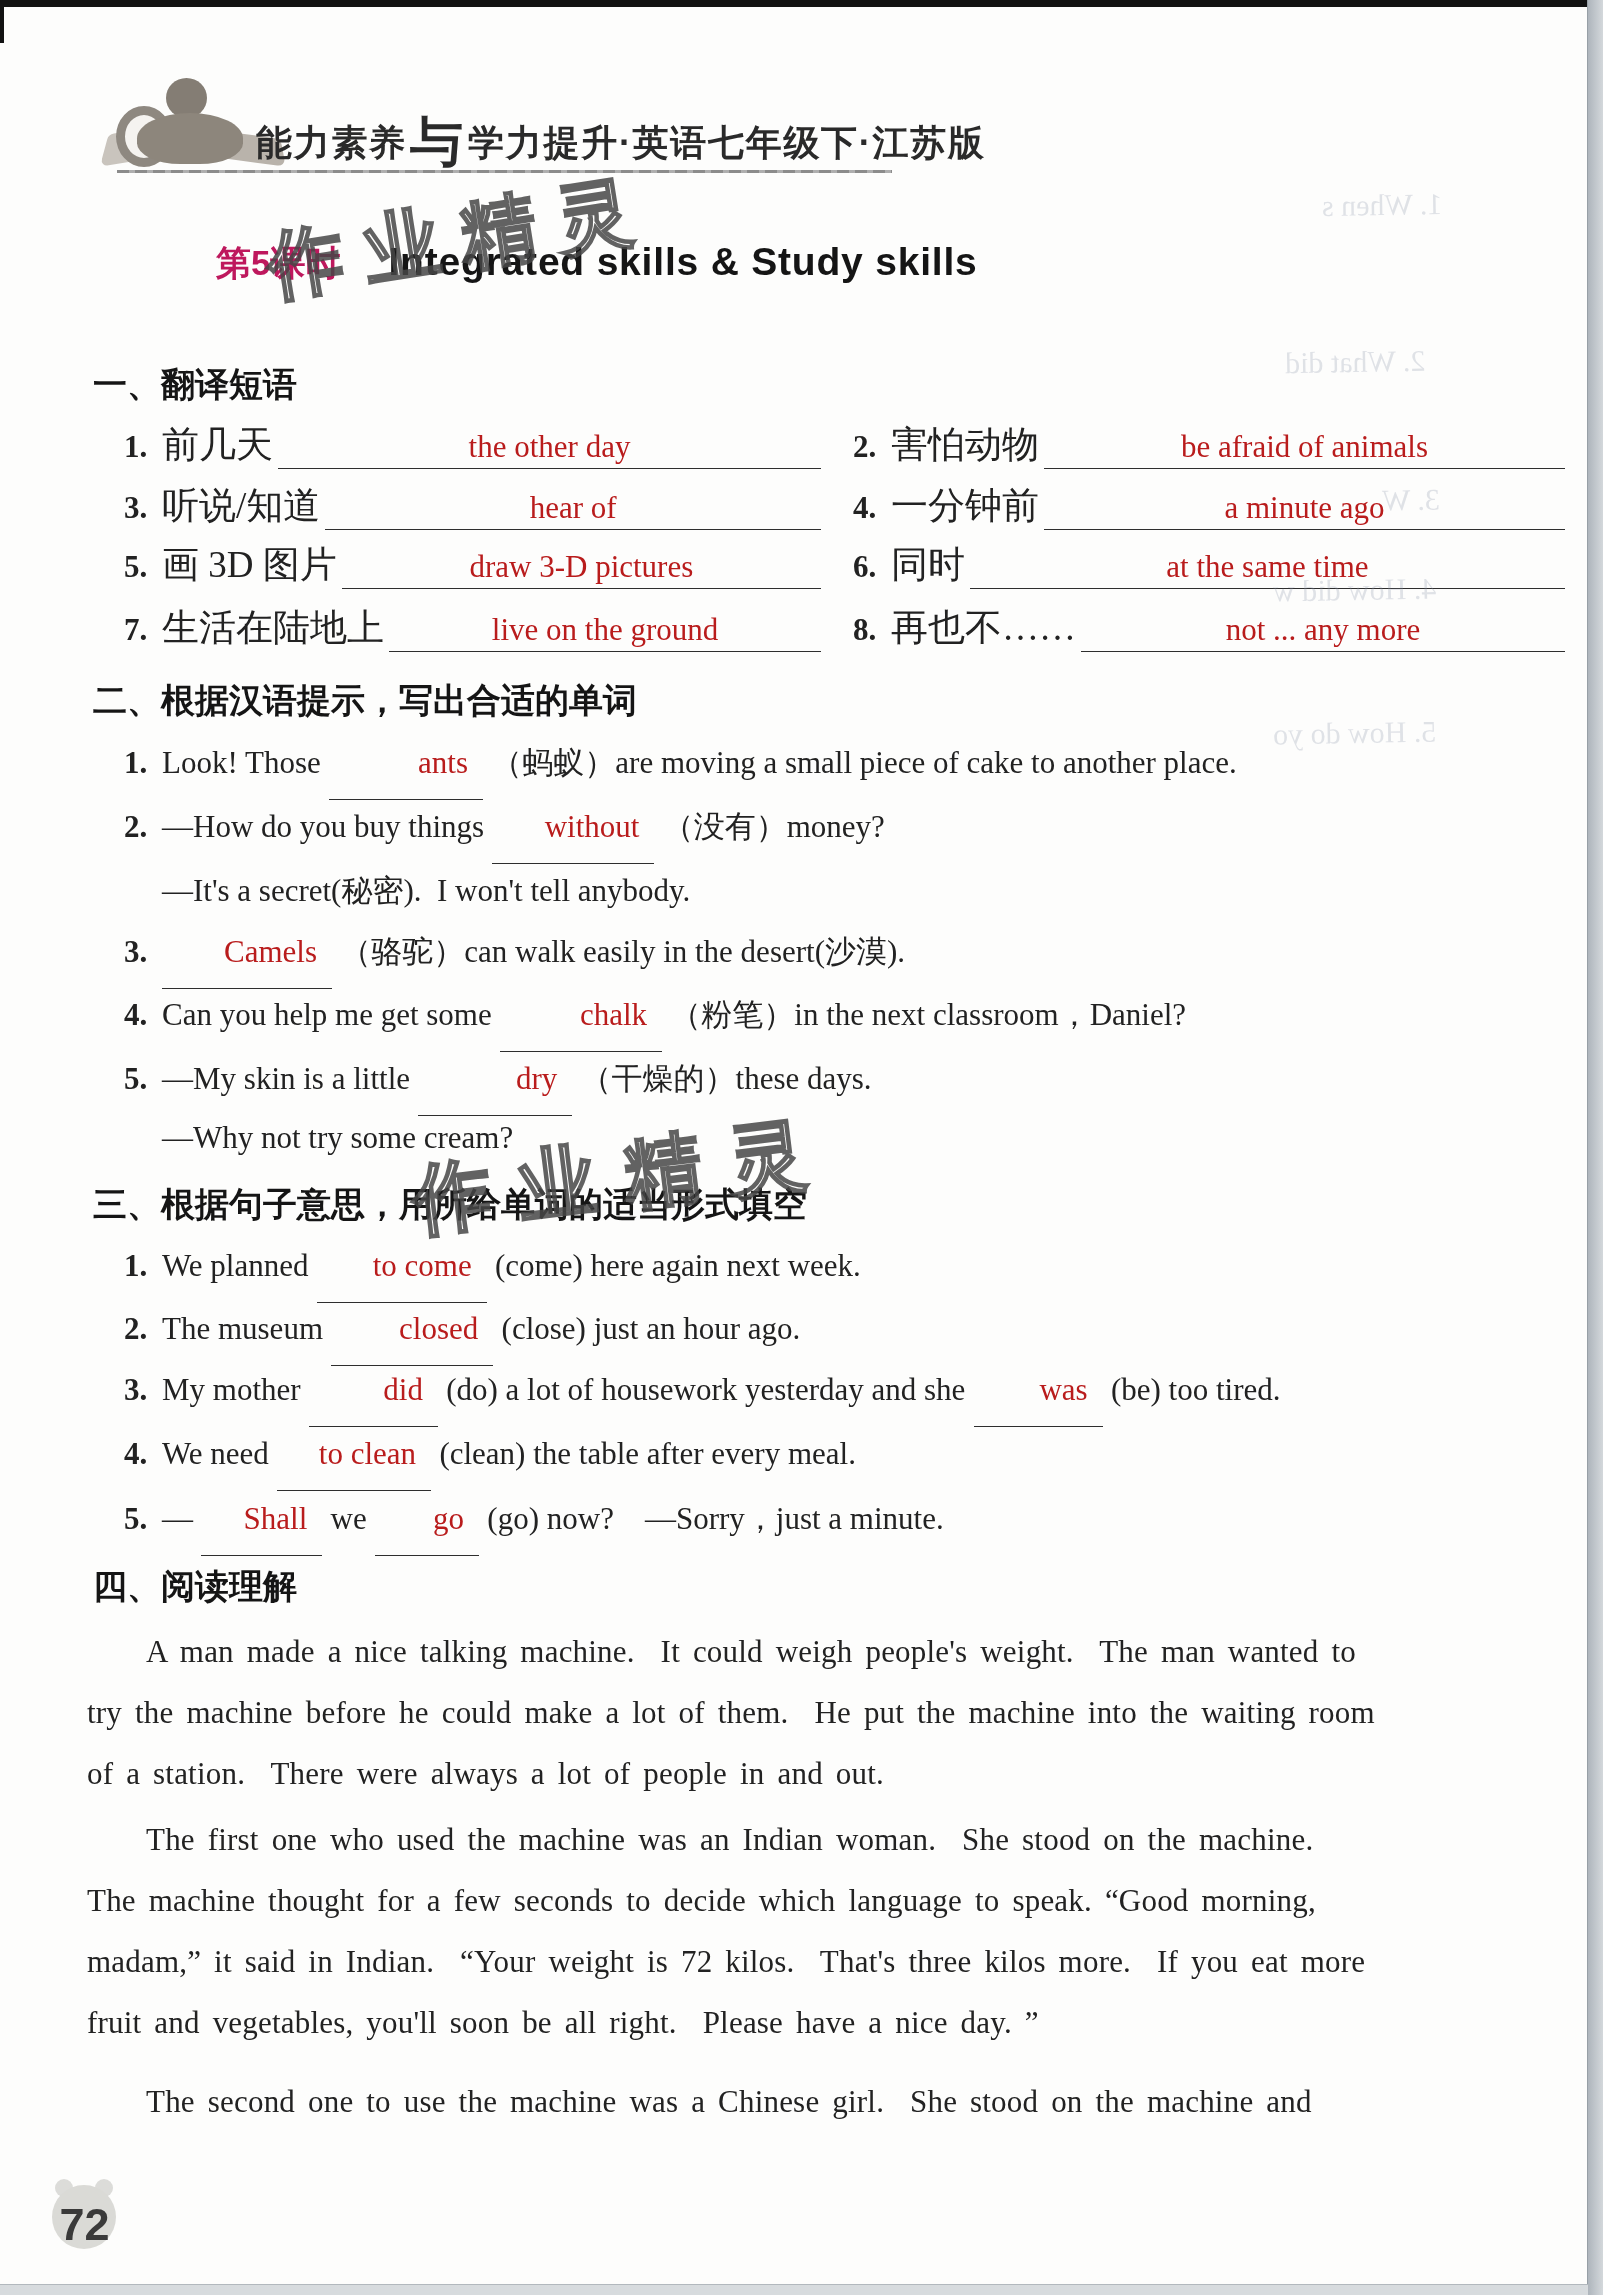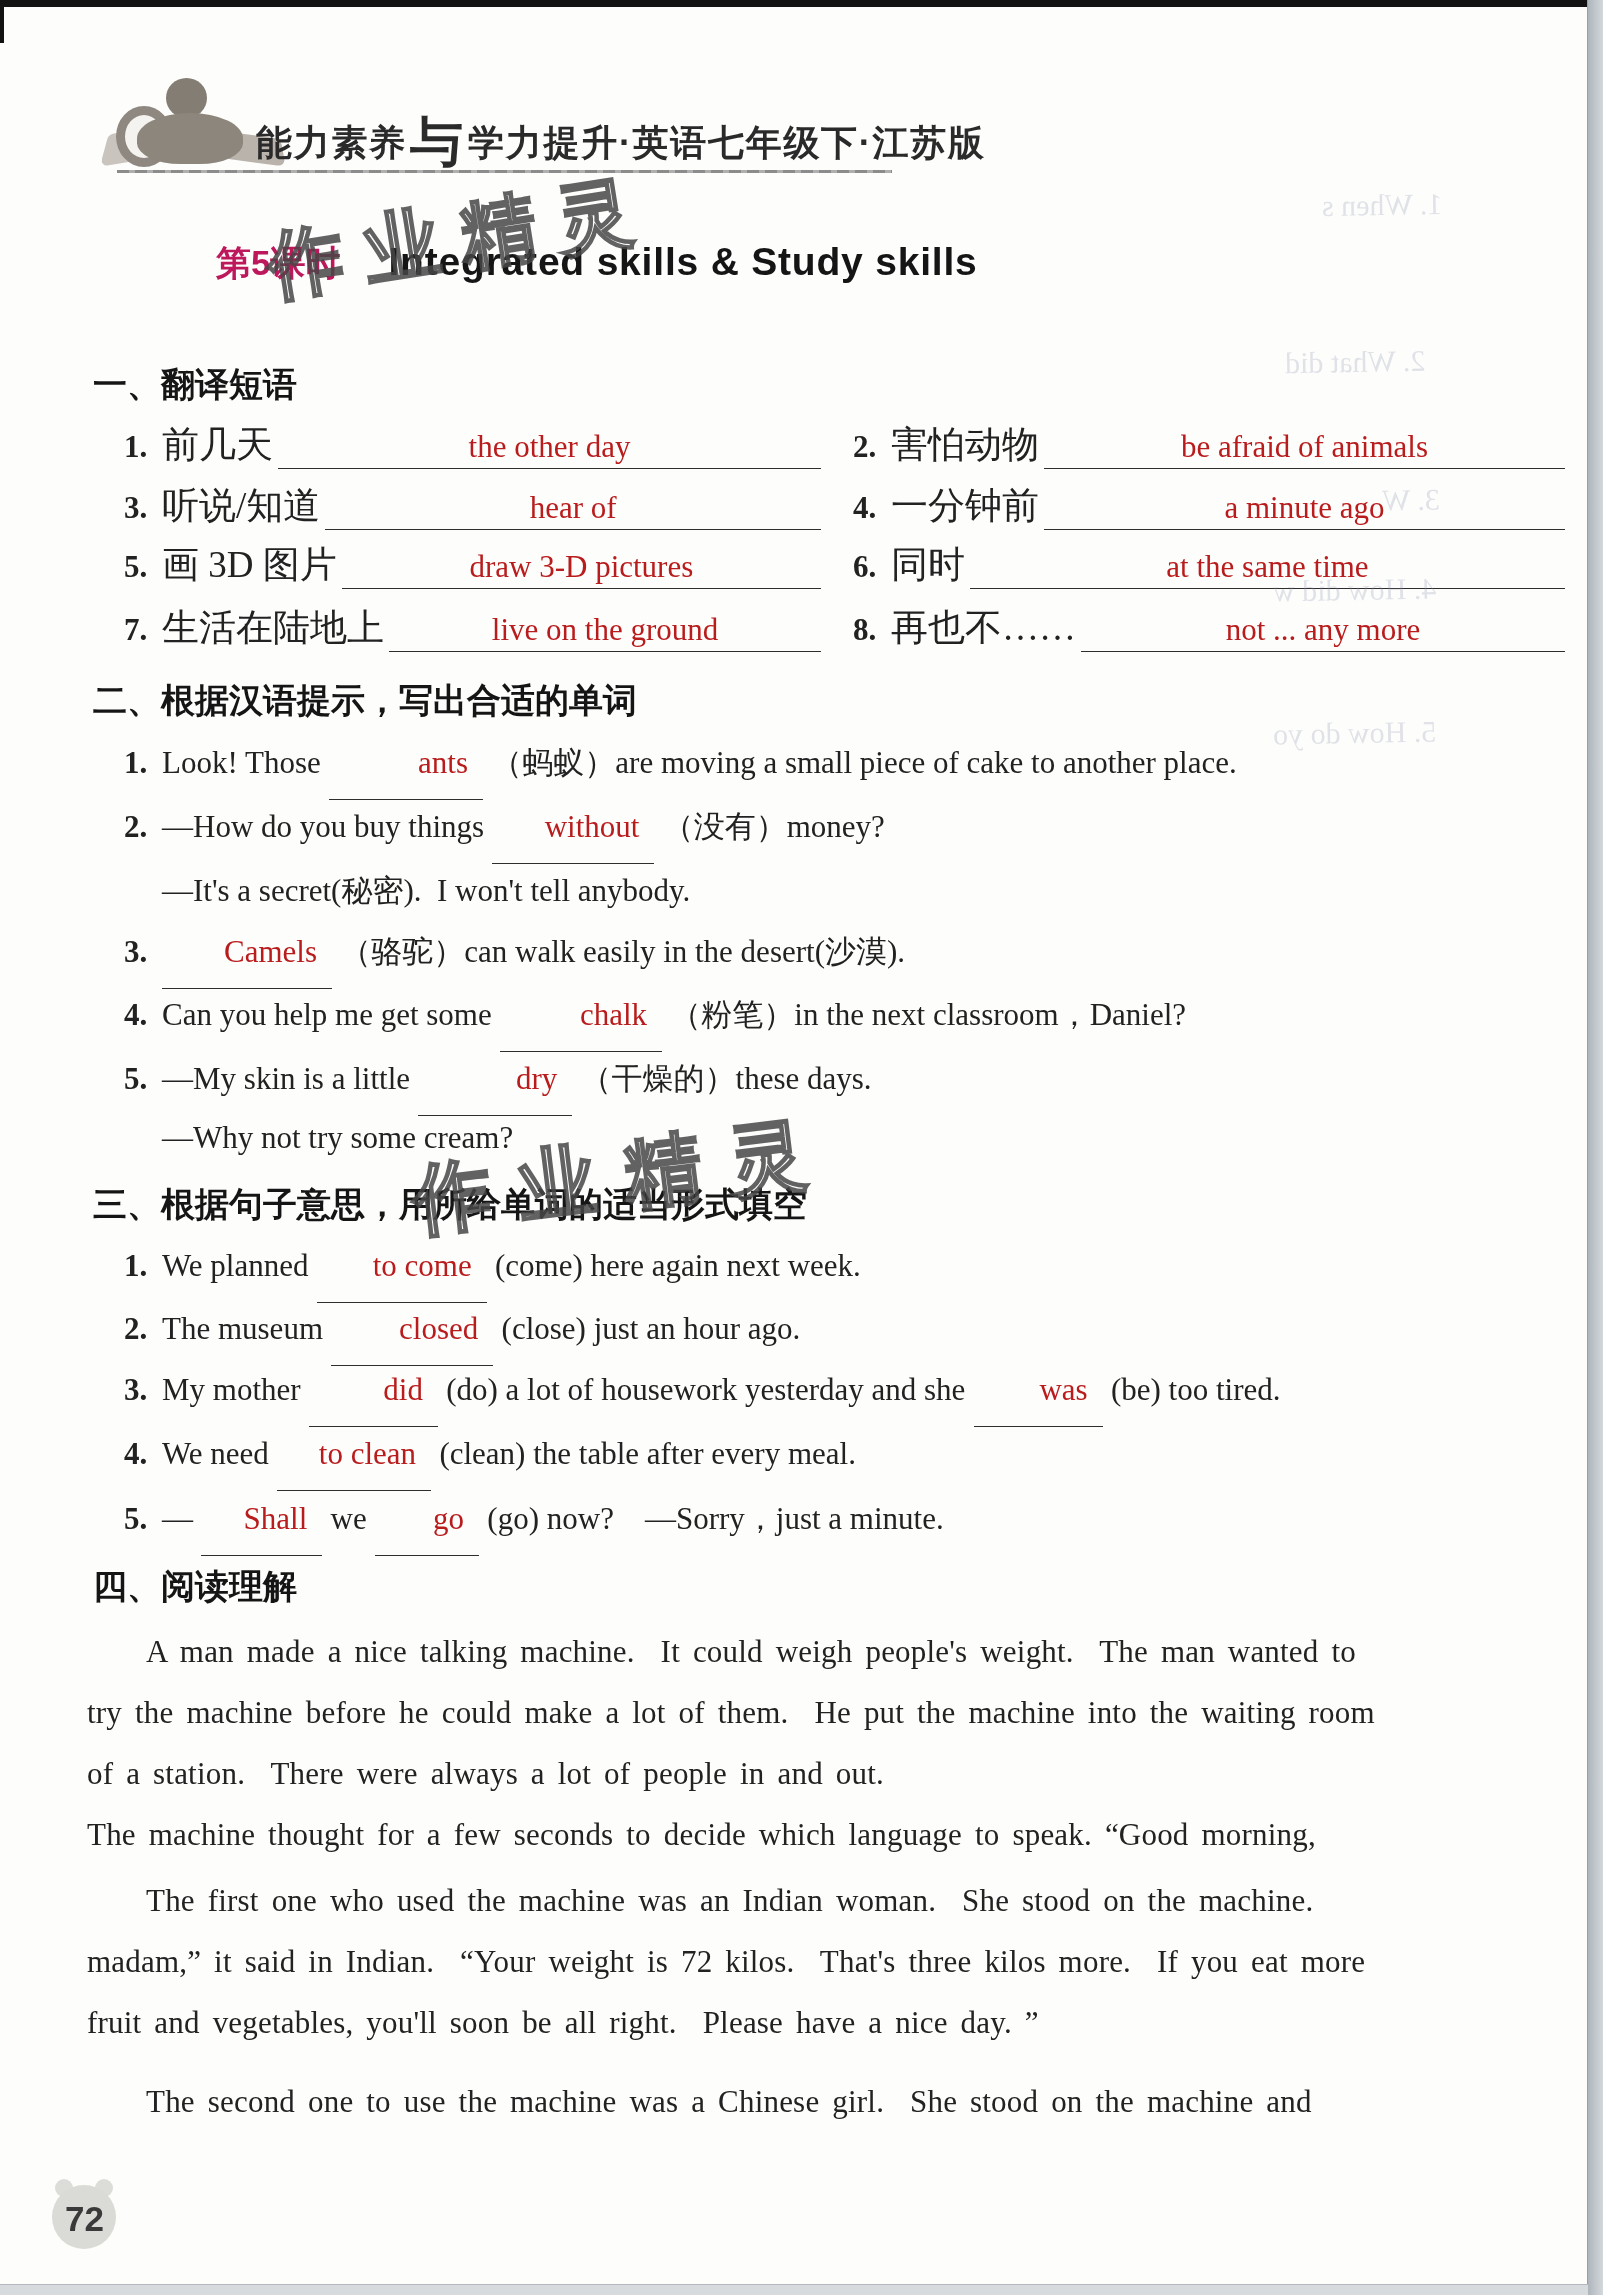--- a/index.html
+++ b/index.html
@@ -77,21 +77,21 @@
   
   .bleed{position:absolute;font-size:30px;color:#8d96ab;opacity:.26;transform:scaleX(-1) rotate(1deg);
          white-space:nowrap;z-index:1;}
 
   
   .clock{position:absolute;left:50px;top:2177px;width:69px;height:76px;z-index:2;}
   .clock .bell-l{position:absolute;left:5px;top:1.7px;width:18px;height:18px;background:#dcdcd9;border-radius:50%;}
   .clock .bell-r{position:absolute;left:45px;top:1.7px;width:18px;height:18px;background:#dcdcd9;border-radius:50%;}
   .clock .face{position:absolute;left:1.7px;top:8.3px;width:64px;height:64px;background:#dadad6;border-radius:50%;}
   .clock .pn{position:absolute;left:0;top:21.5px;width:69px;text-align:center;
-             font-family:"Liberation Sans",sans-serif;font-weight:bold;font-size:35px;color:#3a3a3a;}
+             font-family:"Liberation Sans",sans-serif;font-weight:bold;font-size:45px;color:#3a3a3a;}
 </style>
 </head>
 <body>
 
 <div class="page">
 
   <div class="edge-top"></div>
   <div class="edge-left"></div>
   <div class="edge-right"></div>
   <div class="edge-bottom"></div>
@@ -236,22 +236,22 @@
       <span class="blank bw90"><span class="ans">go</span></span>
       <span class="txt">(go) now?    —Sorry，just a minute.</span>
   </div>
 
   <div class="sec-h" style="top:1564px;">四、阅读理解</div>
 
   <div class="passage">
     <div class="pline indent">A man made a nice talking machine.  It could weigh people's weight.  The man wanted to</div>
     <div class="pline">try the machine before he could make a lot of them.  He put the machine into the waiting room</div>
     <div class="pline">of a station.  There were always a lot of people in and out.</div>
+    <div class="pline indent gap-sm">The first one who used the machine was an Indian woman.  She stood on the machine.</div>
     <div class="pline">The machine thought for a few seconds to decide which language to speak. “Good morning,</div>
-    <div class="pline indent gap-sm">The first one who used the machine was an Indian woman.  She stood on the machine.</div>
     <div class="pline">madam,” it said in Indian.  “Your weight is 72 kilos.  That's three kilos more.  If you eat more</div>
     <div class="pline">fruit and vegetables, you'll soon be all right.  Please have a nice day. ”</div>
     <div class="pline indent gap-md">The second one to use the machine was a Chinese girl.  She stood on the machine and</div>
   </div>
 
   <div class="clock">
     <div class="bell-l"></div>
     <div class="bell-r"></div>
     <div class="face"></div>
     <div class="pn">72</div>

